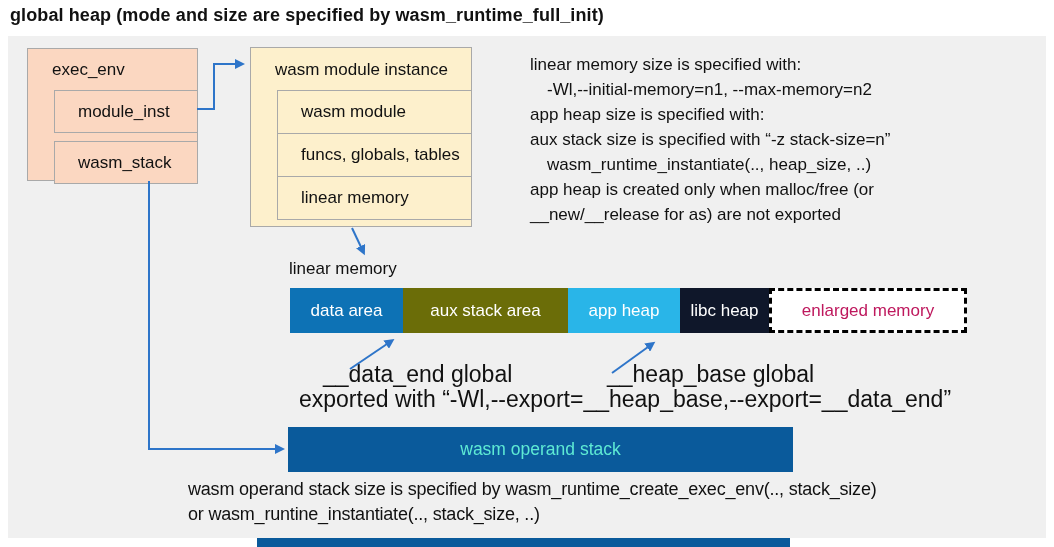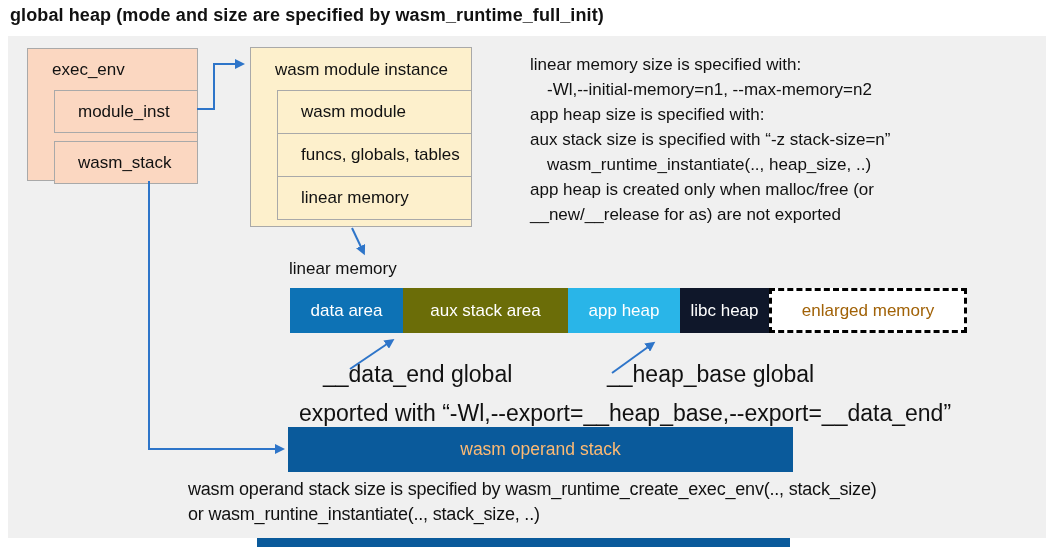--- a/index.html
+++ b/index.html
@@ -17,21 +17,21 @@
   .mod .sub{height:44px;line-height:42px;}
   .notes{position:absolute;left:530px;top:52px;font-size:17px;line-height:25px;white-space:nowrap;}
   .note-line.indent{padding-left:17px;}
   .lm-label{position:absolute;left:289px;top:259px;font-size:17px;}
   .membar{position:absolute;left:290px;top:288px;height:45px;display:flex;}
   .seg{height:45px;box-sizing:border-box;display:flex;align-items:center;justify-content:center;
        color:#fff;font-size:17px;white-space:nowrap;}
   .seg.enlarged{border:3px dashed #000;background:#fff;}
   .ann{position:absolute;font-size:23px;white-space:nowrap;}
   .opstack{position:absolute;left:288px;top:427px;width:505px;height:45px;
-           color:#fdba74;font-size:17.5px;display:flex;align-items:center;justify-content:center;}
+           color:#5eead4;font-size:17.5px;display:flex;align-items:center;justify-content:center;}
   .footer{position:absolute;left:188px;top:477px;font-size:18px;line-height:24.5px;white-space:nowrap;letter-spacing:-.2px;}
   .bottom-strip{position:absolute;left:257px;top:538px;width:533px;height:9px;}
   .arrows{position:absolute;left:0;top:0;pointer-events:none;}
 </style>
 </head>
 <body>
 
 <div class="stage">
 
   <div class="title">global heap (mode and size are specified by wasm_runtime_full_init)</div>
@@ -68,28 +68,28 @@
     </div>
     <div class="seg" style="width: 165px; background-color: rgb(107, 109, 8);">
       <span>aux stack area</span>
     </div>
     <div class="seg" style="width: 112px; background-color: rgb(41, 181, 232);">
       <span>app heap</span>
     </div>
     <div class="seg" style="width: 89px; background-color: #0f172a;">
       <span>libc heap</span>
     </div>
-    <div class="seg enlarged" style="width: 198px; color: #a16207;">
+    <div class="seg enlarged" style="width: 198px; color: #be185d;">
       <span>enlarged memory</span>
     </div>
   </div>
 
   <div class="ann" style="left:323px;top:361px">__data_end global</div>
   <div class="ann" style="left:607px;top:361px">__heap_base global</div>
-  <div class="ann" style="left:299px;top:400px">exported with “-Wl,--export=__heap_base,--export=__data_end”</div>
+  <div class="ann" style="left:299px;top:386px">exported with “-Wl,--export=__heap_base,--export=__data_end”</div>
 
   <div class="opstack" style="background-color: rgb(10, 90, 155);">
     <span>wasm operand stack</span>
   </div>
 
   <div class="footer">
     <div>wasm operand stack size is specified by wasm_runtime_create_exec_env(.., stack_size)</div>
     <div>or wasm_runtine_instantiate(.., stack_size, ..)</div>
   </div>
 

